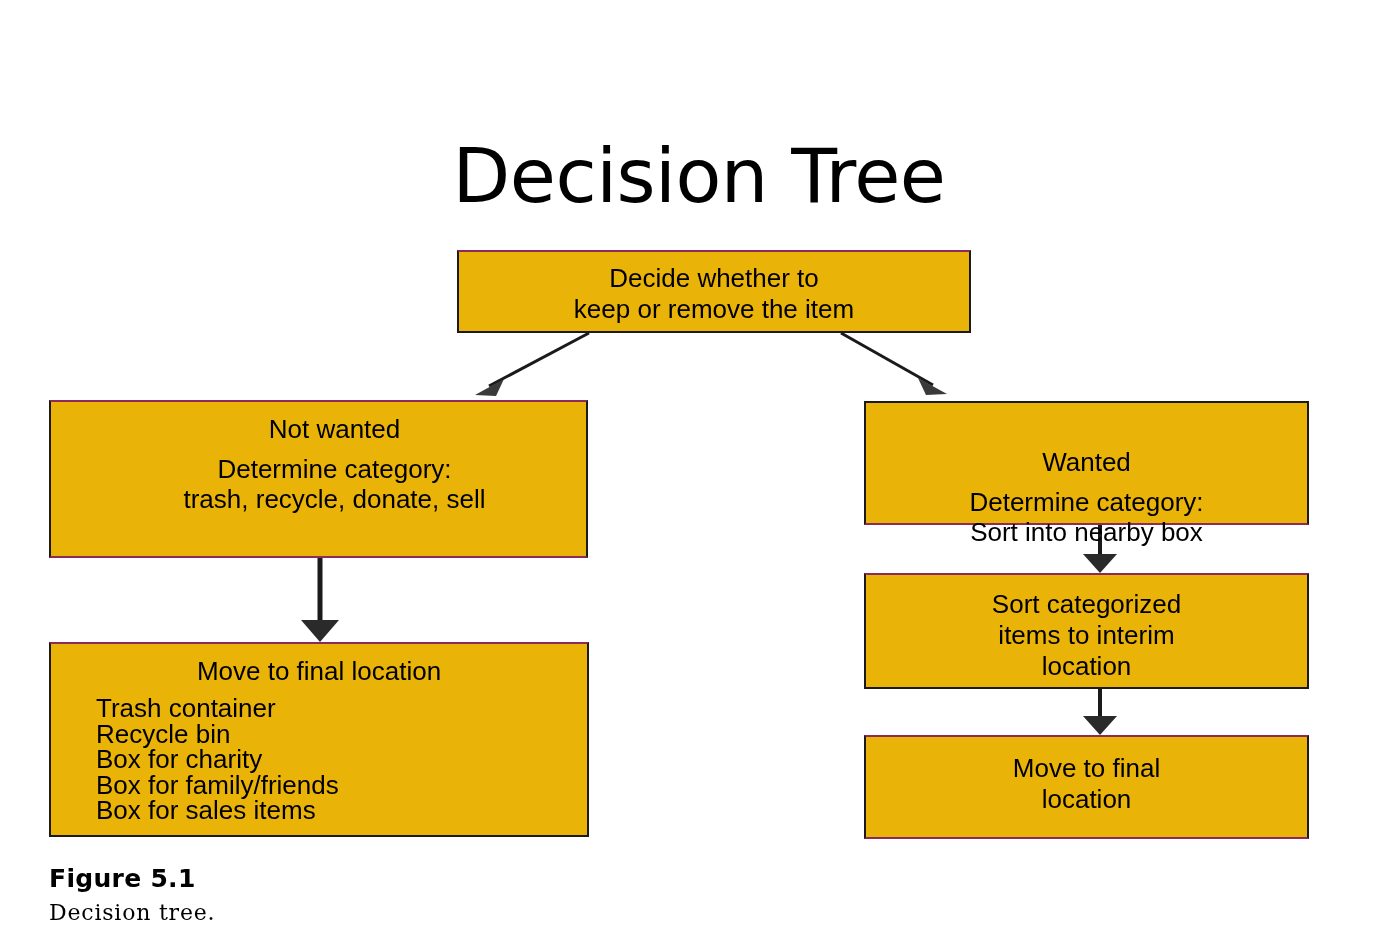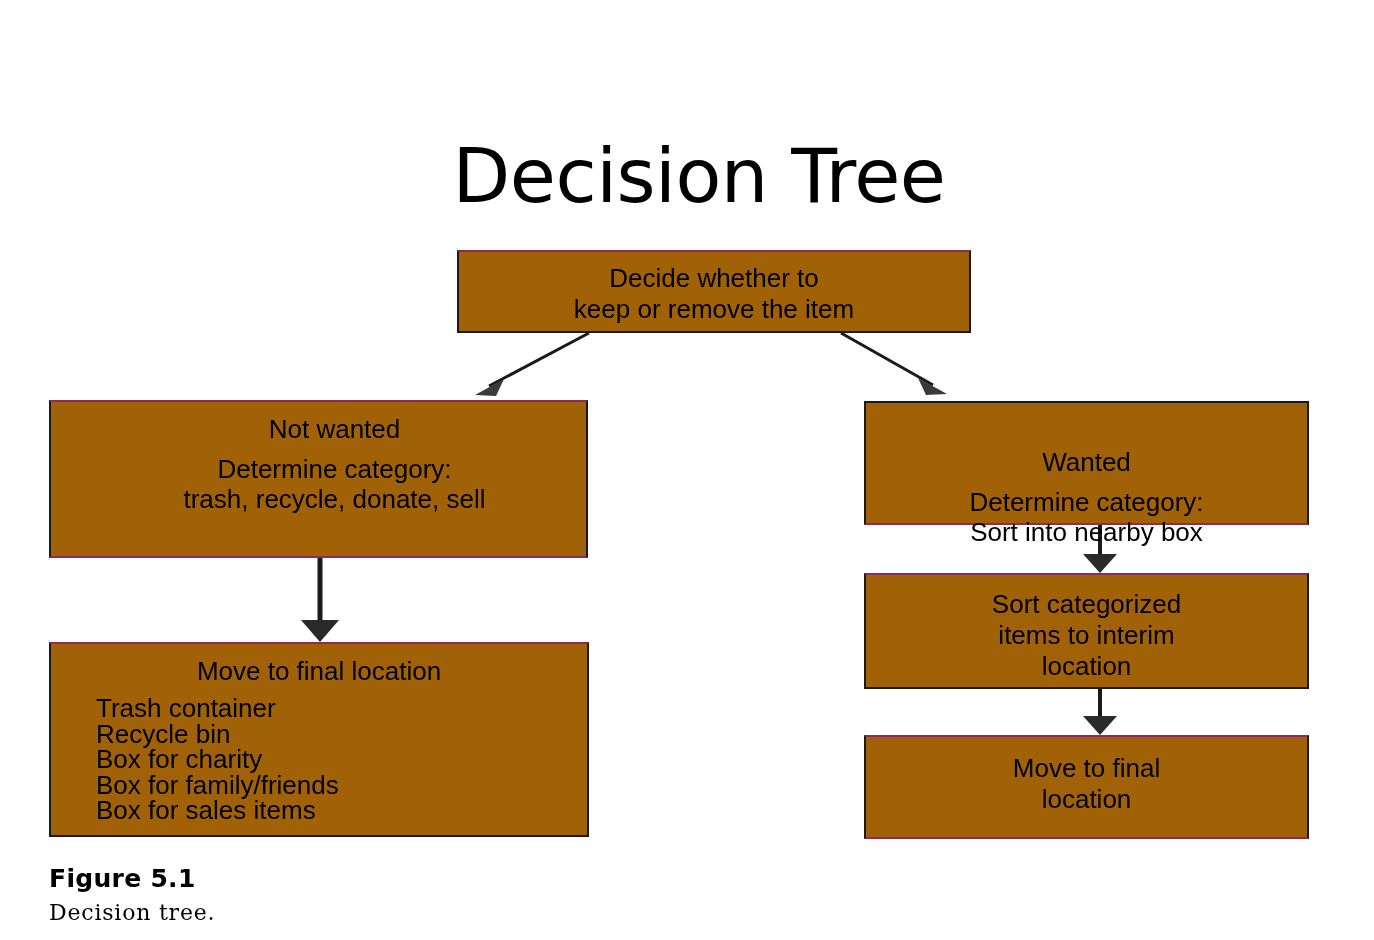--- a/index.html
+++ b/index.html
@@ -36,21 +36,21 @@
     line-height: 86px;
     letter-spacing: -0.5px;
     color: #000000;
     white-space: nowrap;
   }
 
   
   .node {
     position: absolute;
     box-sizing: border-box;
-    background: #a16207;
+    background: #eab308;
     border: 2.5px solid #1a1a1a;
     font-family: "Liberation Sans", sans-serif;
     color: #000000;
   }
   
   .node.tint-top    { border-top-color: #8e2a57; }
   .node.tint-bottom { border-bottom-color: #8e2a57; }
 
   .node-inner {
     position: absolute;

